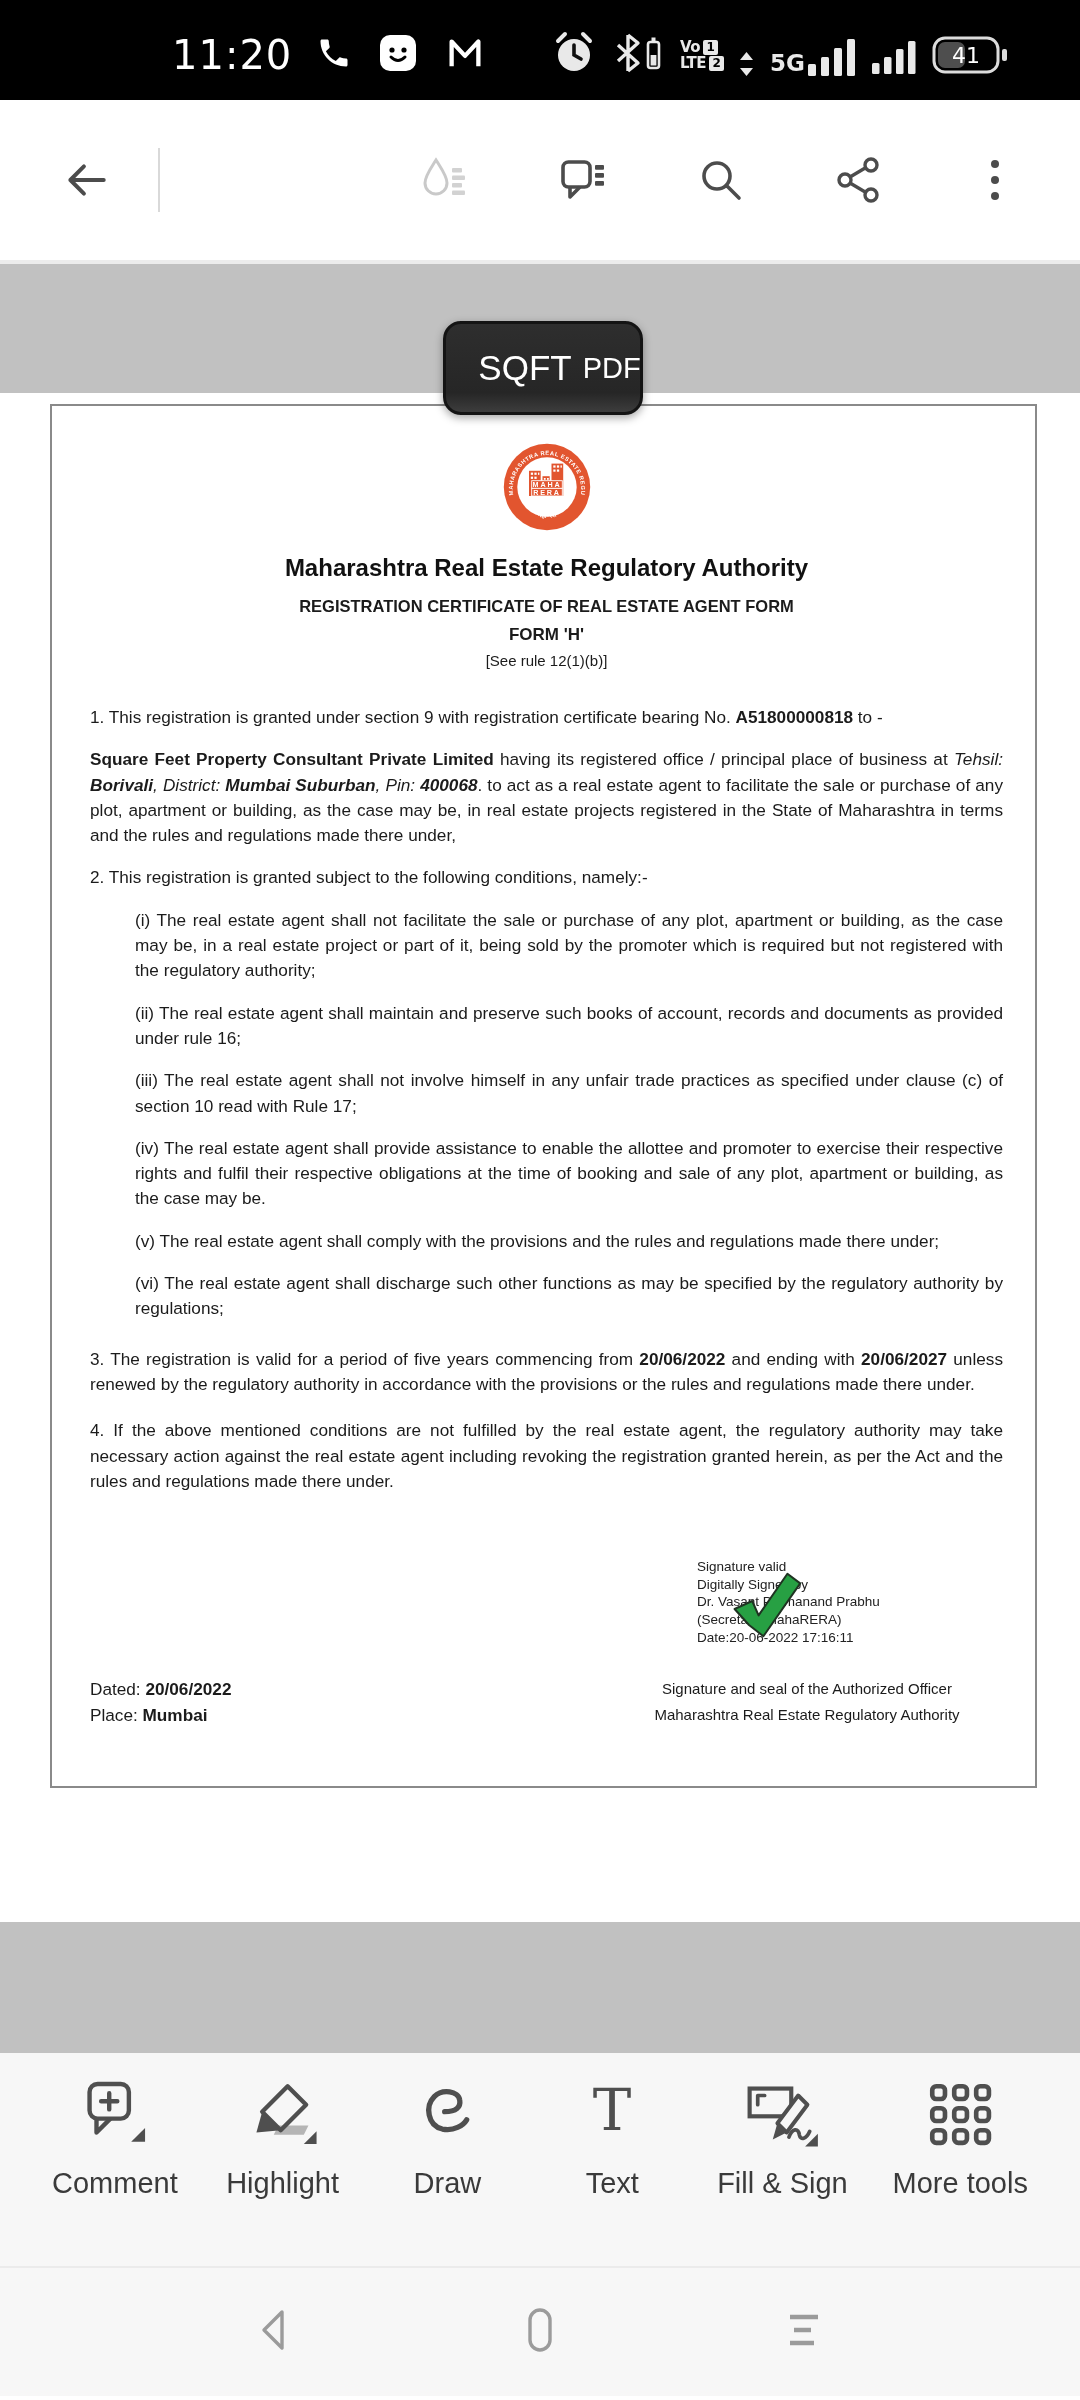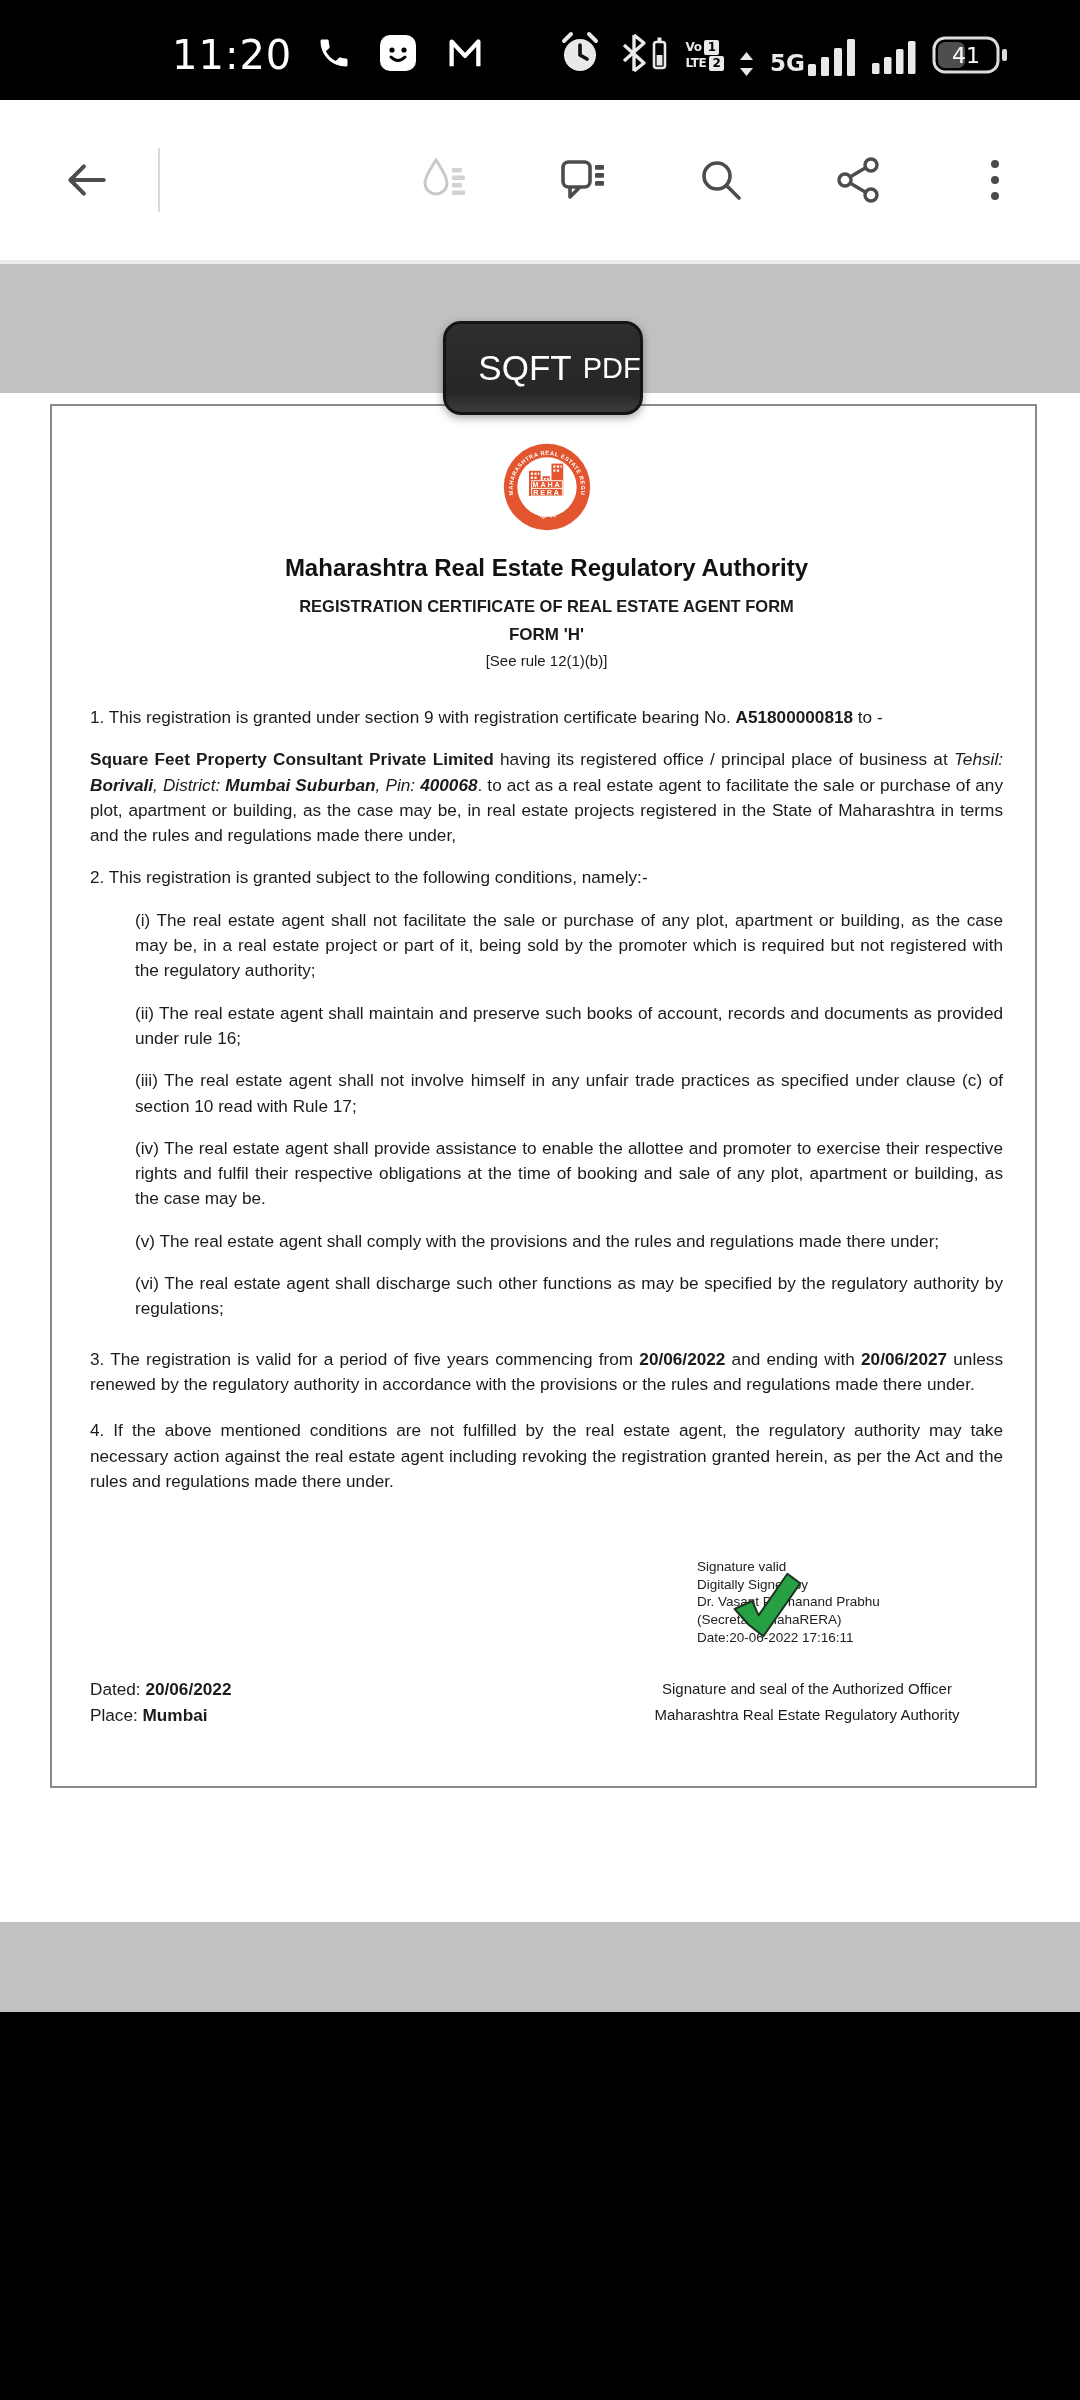--- a/index.html
+++ b/index.html
@@ -1,27 +1,27 @@
 <!DOCTYPE html>
 <html><head>
 <meta charset="utf-8">
 <style>
   html,body{margin:0;padding:0;background:#000;}
-  .screen{position:relative;width:1080px;height:2012px;background:#fff;overflow:hidden;
+  .screen{position:relative;width:1080px;height:2400px;background:#fff;overflow:hidden;
           font-family:"Liberation Sans",sans-serif;}
 
   
   .status-bar{height:100px;background:#000;display:flex;align-items:center;
               padding:10px 70px 0 172px;box-sizing:border-box;color:#eee;}
   .sb-left{display:flex;align-items:center;gap:24px;}
   .sb-time{font-size:40px;color:#fff;letter-spacing:1px;font-family:"DejaVu Sans",sans-serif;}
   .sb-right{margin-left:auto;display:flex;align-items:center;gap:16px;}
   .volte{display:flex;flex-direction:column;line-height:16px;font-family:"DejaVu Sans",sans-serif;}
   .volte-row{display:flex;align-items:center;gap:3px;}
-  .volte-txt{font-size:12px;font-weight:bold;color:#e9e9e9;letter-spacing:-0.5px;}
+  .volte-txt{font-size:15px;font-weight:bold;color:#e9e9e9;letter-spacing:-0.5px;}
   .sim-box{width:15px;height:15px;background:#e9e9e9;color:#000;font-size:12px;font-weight:bold;
            display:flex;align-items:center;justify-content:center;border-radius:2px;}
   .net5g{display:flex;align-items:flex-end;gap:3px;}
   .net5g-label{display:flex;align-items:flex-start;gap:17px;text-align:right;}
   .g5{font-size:23px;font-weight:bold;color:#e9e9e9;line-height:22px;font-family:"DejaVu Sans",sans-serif;}
 
   
   .app-toolbar{height:164px;background:#fff;border-bottom:4px solid #ececec;
                display:flex;align-items:center;padding:0 62px;box-sizing:border-box;}
   .tb-divider{width:2px;height:64px;background:#d9d9d9;margin-left:48px;}

